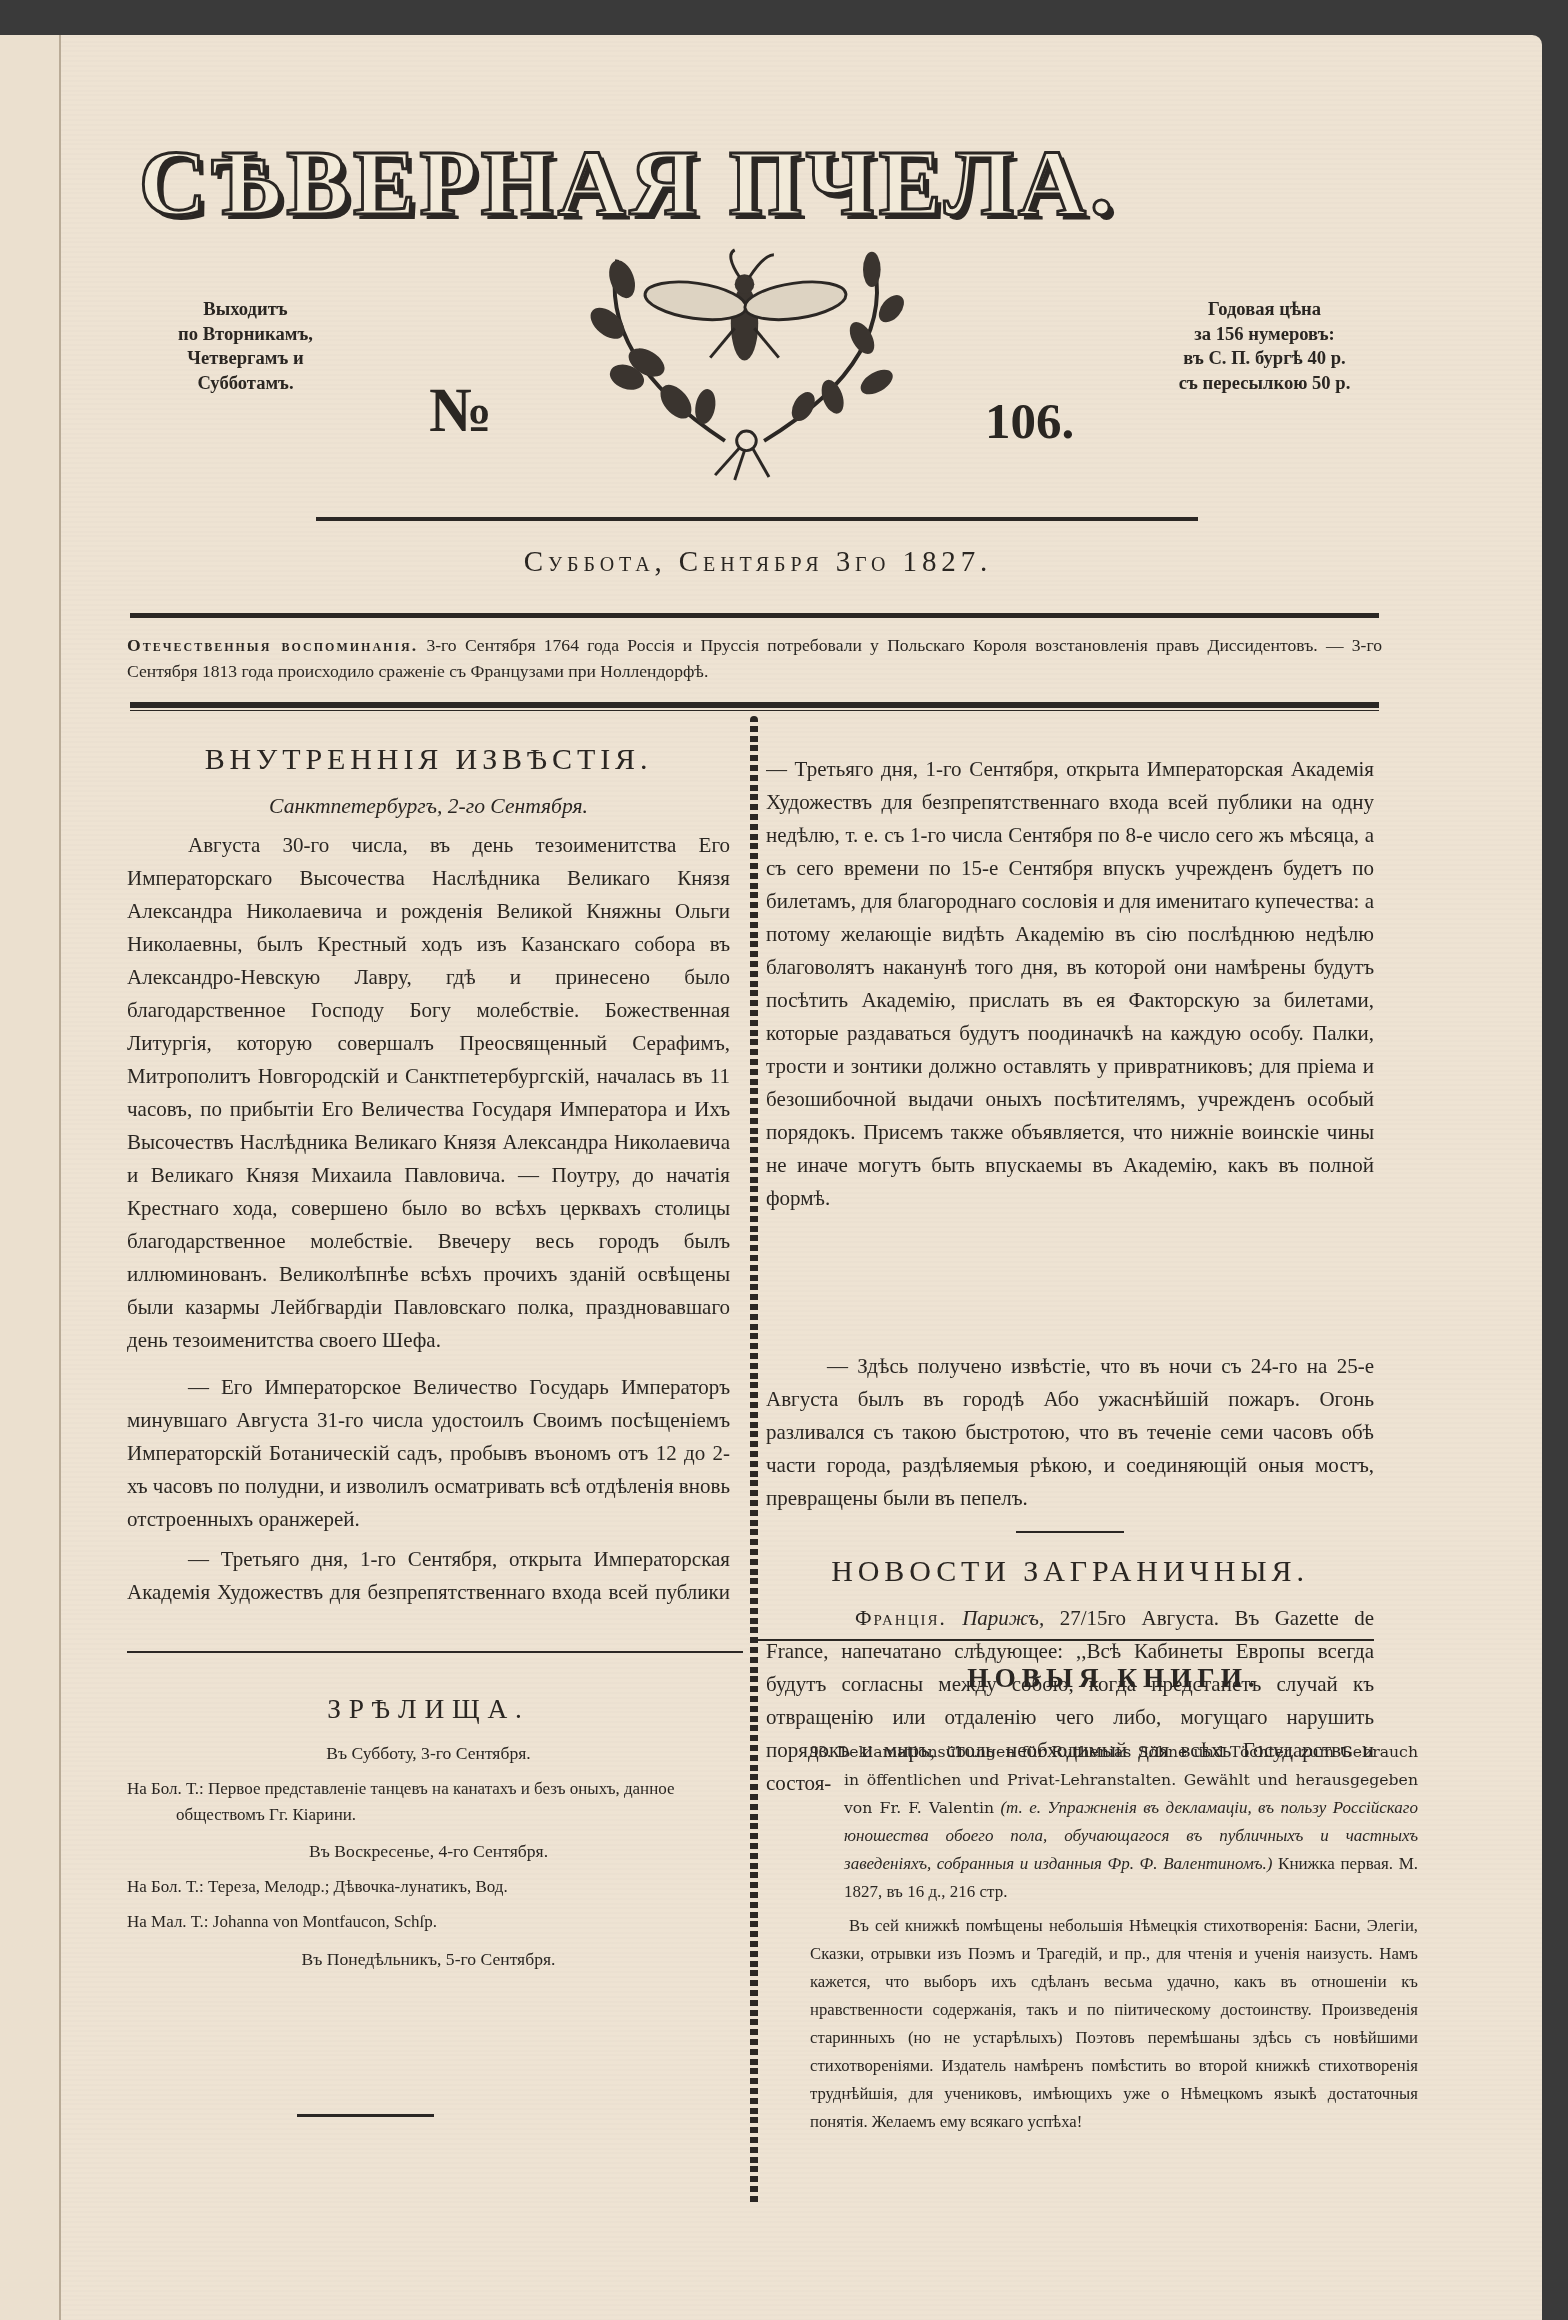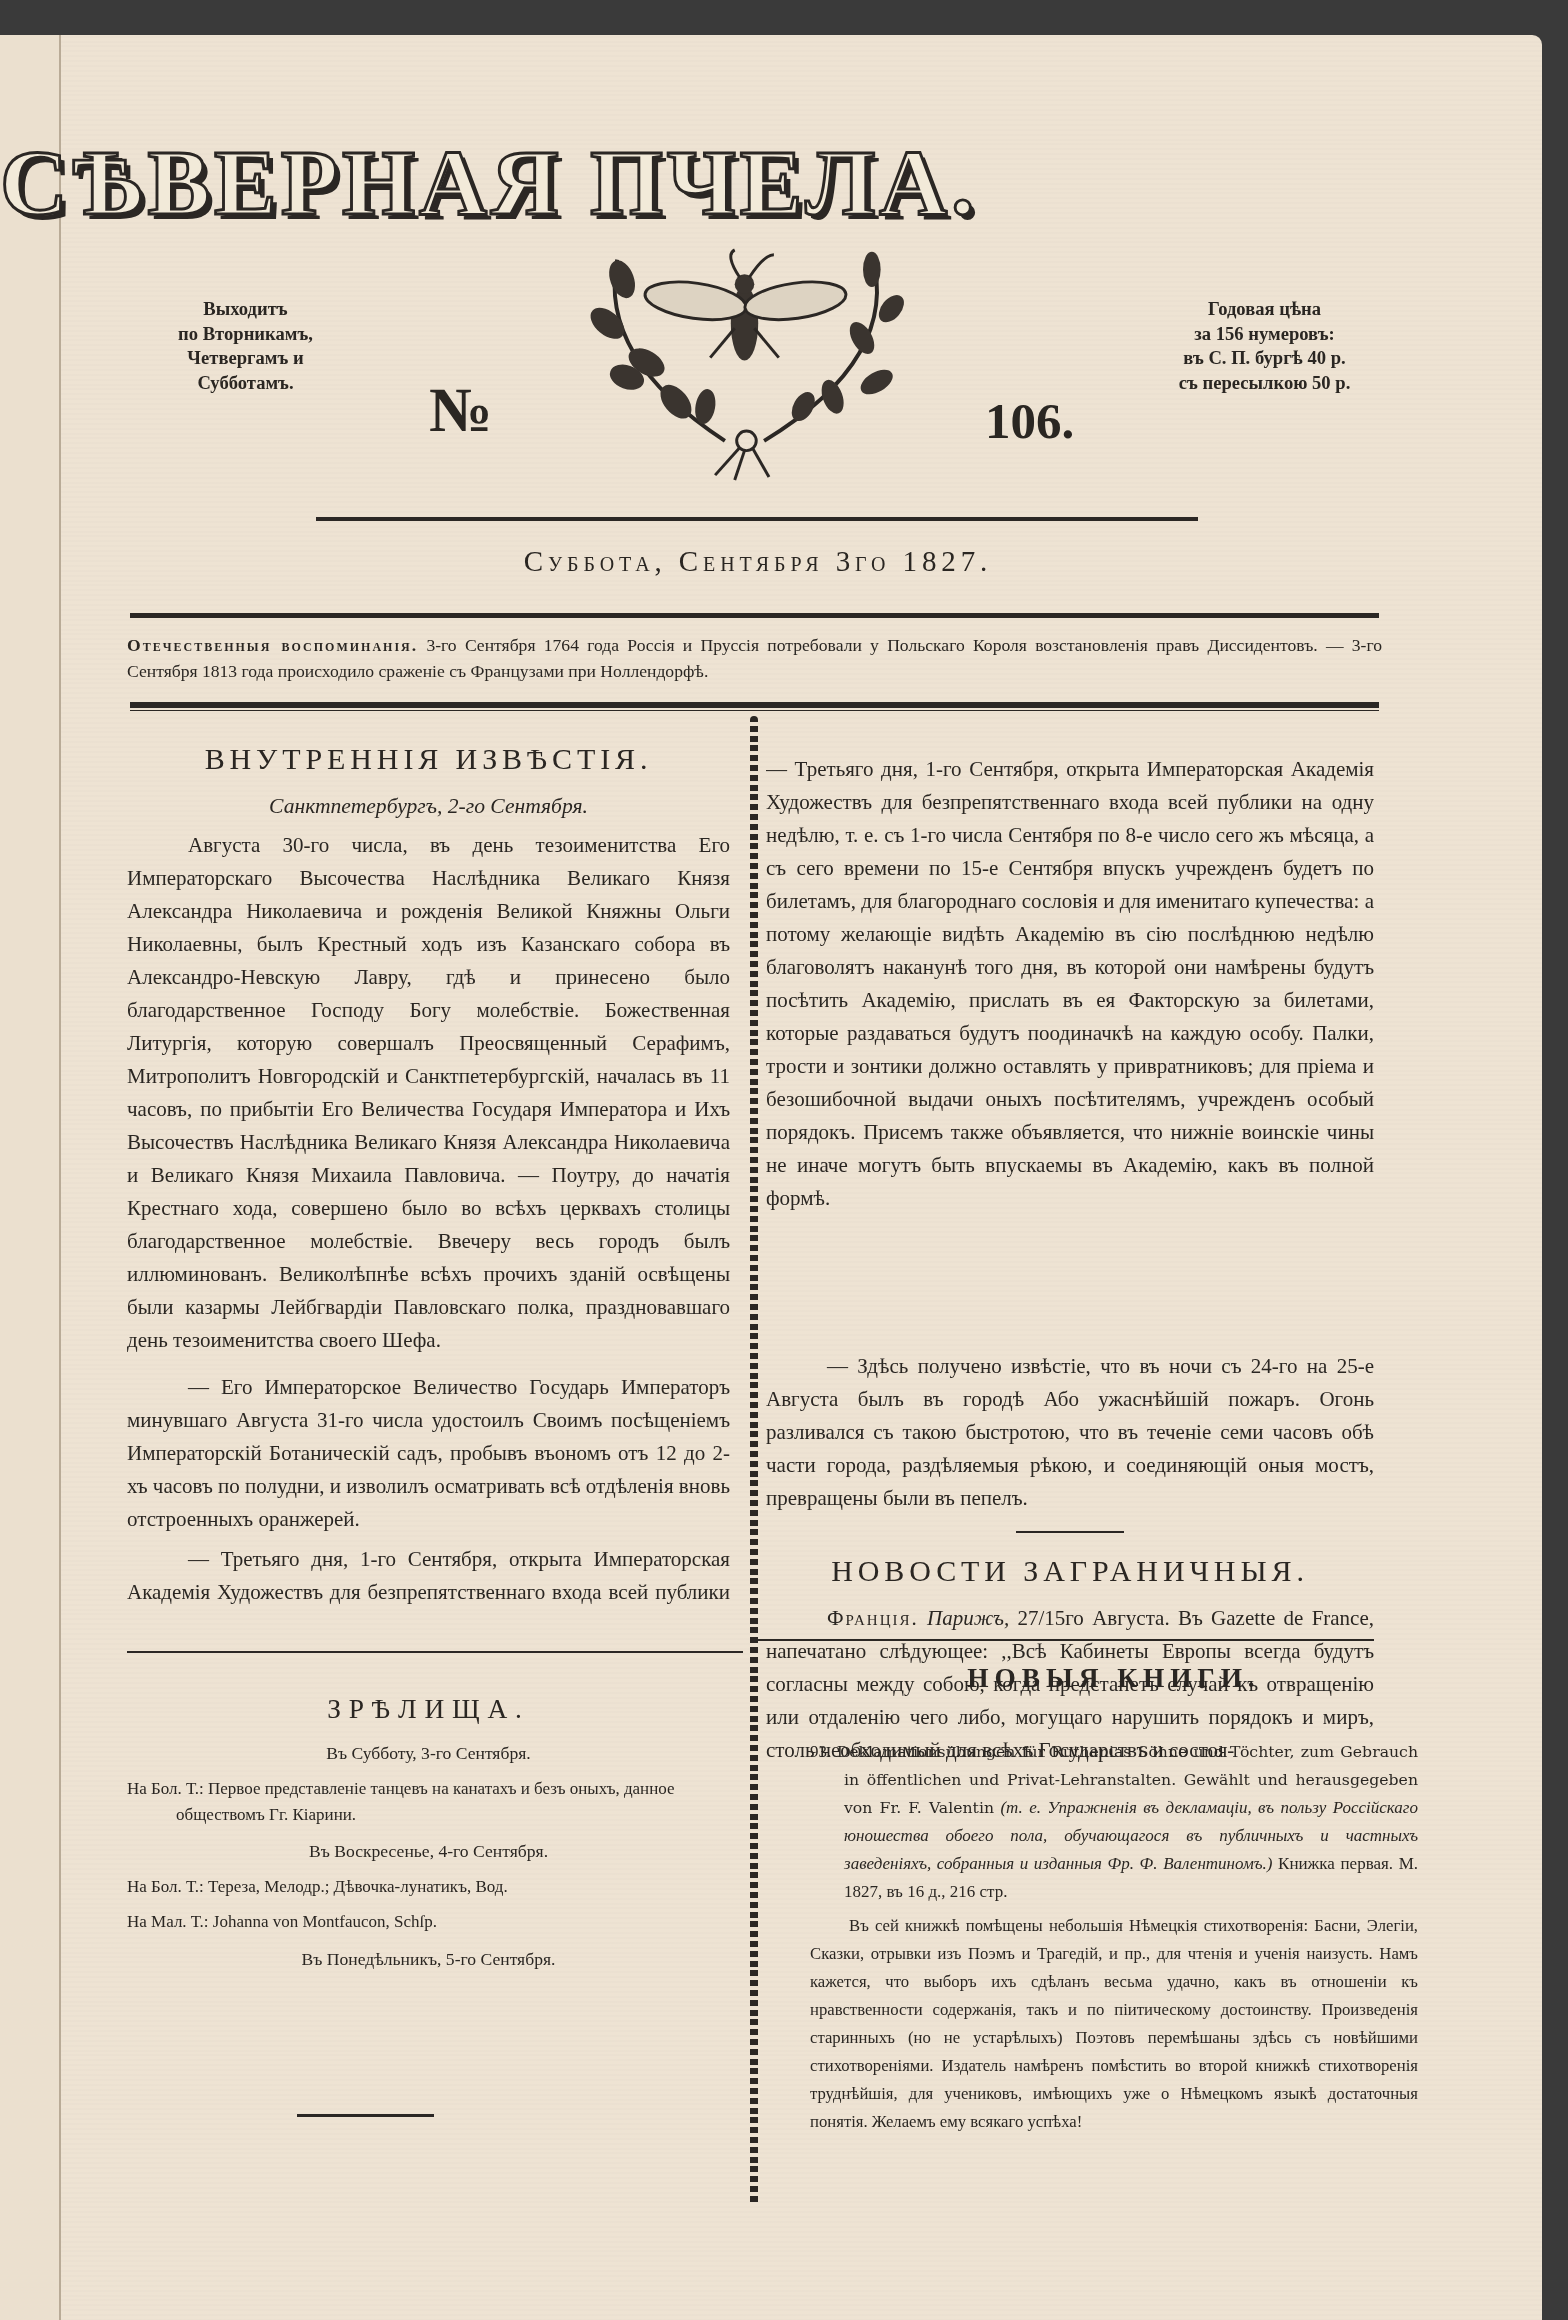--- a/index.html
+++ b/index.html
@@ -1,39 +1,39 @@
 <!DOCTYPE html>
 <html><head>
 <meta charset="utf-8">
 <style>
   html,body{margin:0;padding:0;}
   body{width:1568px;height:2321px;background:#3a3a3a;position:relative;overflow:hidden;font-family:"Liberation Serif","DejaVu Serif",serif;color:#2a2622;}
   .page{position:absolute;left:0;top:35px;width:1542px;height:2286px;background:#eee3d3;border-top-right-radius:9.8px;
     background-image:repeating-linear-gradient(0deg,rgba(0,0,0,0.012) 0 2px,transparent 2px 4.9px);}
   .gutter{position:absolute;left:0;top:35px;width:59px;height:2286px;background:#ebe0cf;border-right:2px solid #b9ab97;}
-  .masthead{position:absolute;left:0;width:1256px;top:135px;text-align:left;}
+  .masthead{position:absolute;left:0;width:1256px;top:135px;text-align:center;}
   .title{display:inline-block;font-family:"Liberation Serif",serif;font-weight:bold;font-size:94px;letter-spacing:3.9px;color:#f2ead9;
     -webkit-text-stroke:2.9px #2b2724;text-shadow:4.9px 4.9px 0 #2b2724;line-height:1;}
   .side{position:absolute;font-size:18.6px;font-weight:bold;line-height:24.5px;text-align:center;}
   .side-left{left:167px;top:297px;width:157px;}
   .side-right{left:1152px;top:297px;width:225px;}
   .numsign{position:absolute;left:429px;top:374px;font-size:63px;font-weight:bold;}
   .numval{position:absolute;left:985px;top:392px;font-size:51px;font-weight:bold;}
   .emblem{position:absolute;left:578px;top:240px;width:333px;height:245px;}
   .rule{position:absolute;background:#2b2724;}
   .dateline{position:absolute;left:0;width:1516px;top:545px;text-align:center;font-size:29px;letter-spacing:4.9px;font-variant:small-caps;}
   .remem{position:absolute;left:127px;top:633px;width:1255px;font-size:17.6px;line-height:25.5px;text-align:justify;}
   .remem .lead{font-variant:small-caps;letter-spacing:2px;font-weight:bold;}
   .col{position:absolute;font-size:21px;line-height:33px;text-align:justify;}
   .colL{left:127px;top:727px;width:603px;}
   .colR{left:766px;top:753px;width:608px;}
   .h{font-size:30px;letter-spacing:4.9px;text-align:center;font-weight:normal;margin:12px;line-height:39px;}
   .sub{font-style:italic;text-align:center;font-size:21.6px;margin:2px 0 5.9px;}
   p{margin:0;text-indent:61px;}
-  .sc{font-variant:small-caps;letter-spacing:2px;}
+  .sc{font-variant:small-caps;letter-spacing:2px;margin-left:28px;}
   .divider{position:absolute;left:750px;top:716px;width:7.8px;height:1490px;
     background:repeating-linear-gradient(180deg,#2b2724 0 5.9px,transparent 5.9px 9.8px);border-radius:3.9px;}
   .theater{position:absolute;left:127px;top:1678px;width:603px;font-size:17px;line-height:25.5px;}
   .theater .h{font-size:27.4px;letter-spacing:7.8px;margin-bottom:7.8px;}
   .theater .day{text-align:center;margin:11.8px 0 9.8px;font-size:17.6px;}
   .theater .e{padding-left:49px;text-indent:-49px;margin-bottom:9.8px;}
   .books{position:absolute;left:810px;top:1647px;width:608px;font-size:17px;line-height:28px;text-align:justify;}
   .books .h{font-size:27.4px;letter-spacing:5.9px;font-weight:bold;}
   .books .entry{padding-left:34px;text-indent:-34px;margin-top:40px;}
   .books .review{text-indent:39px;font-size:16.7px;line-height:28px;margin-top:5.9px;}

